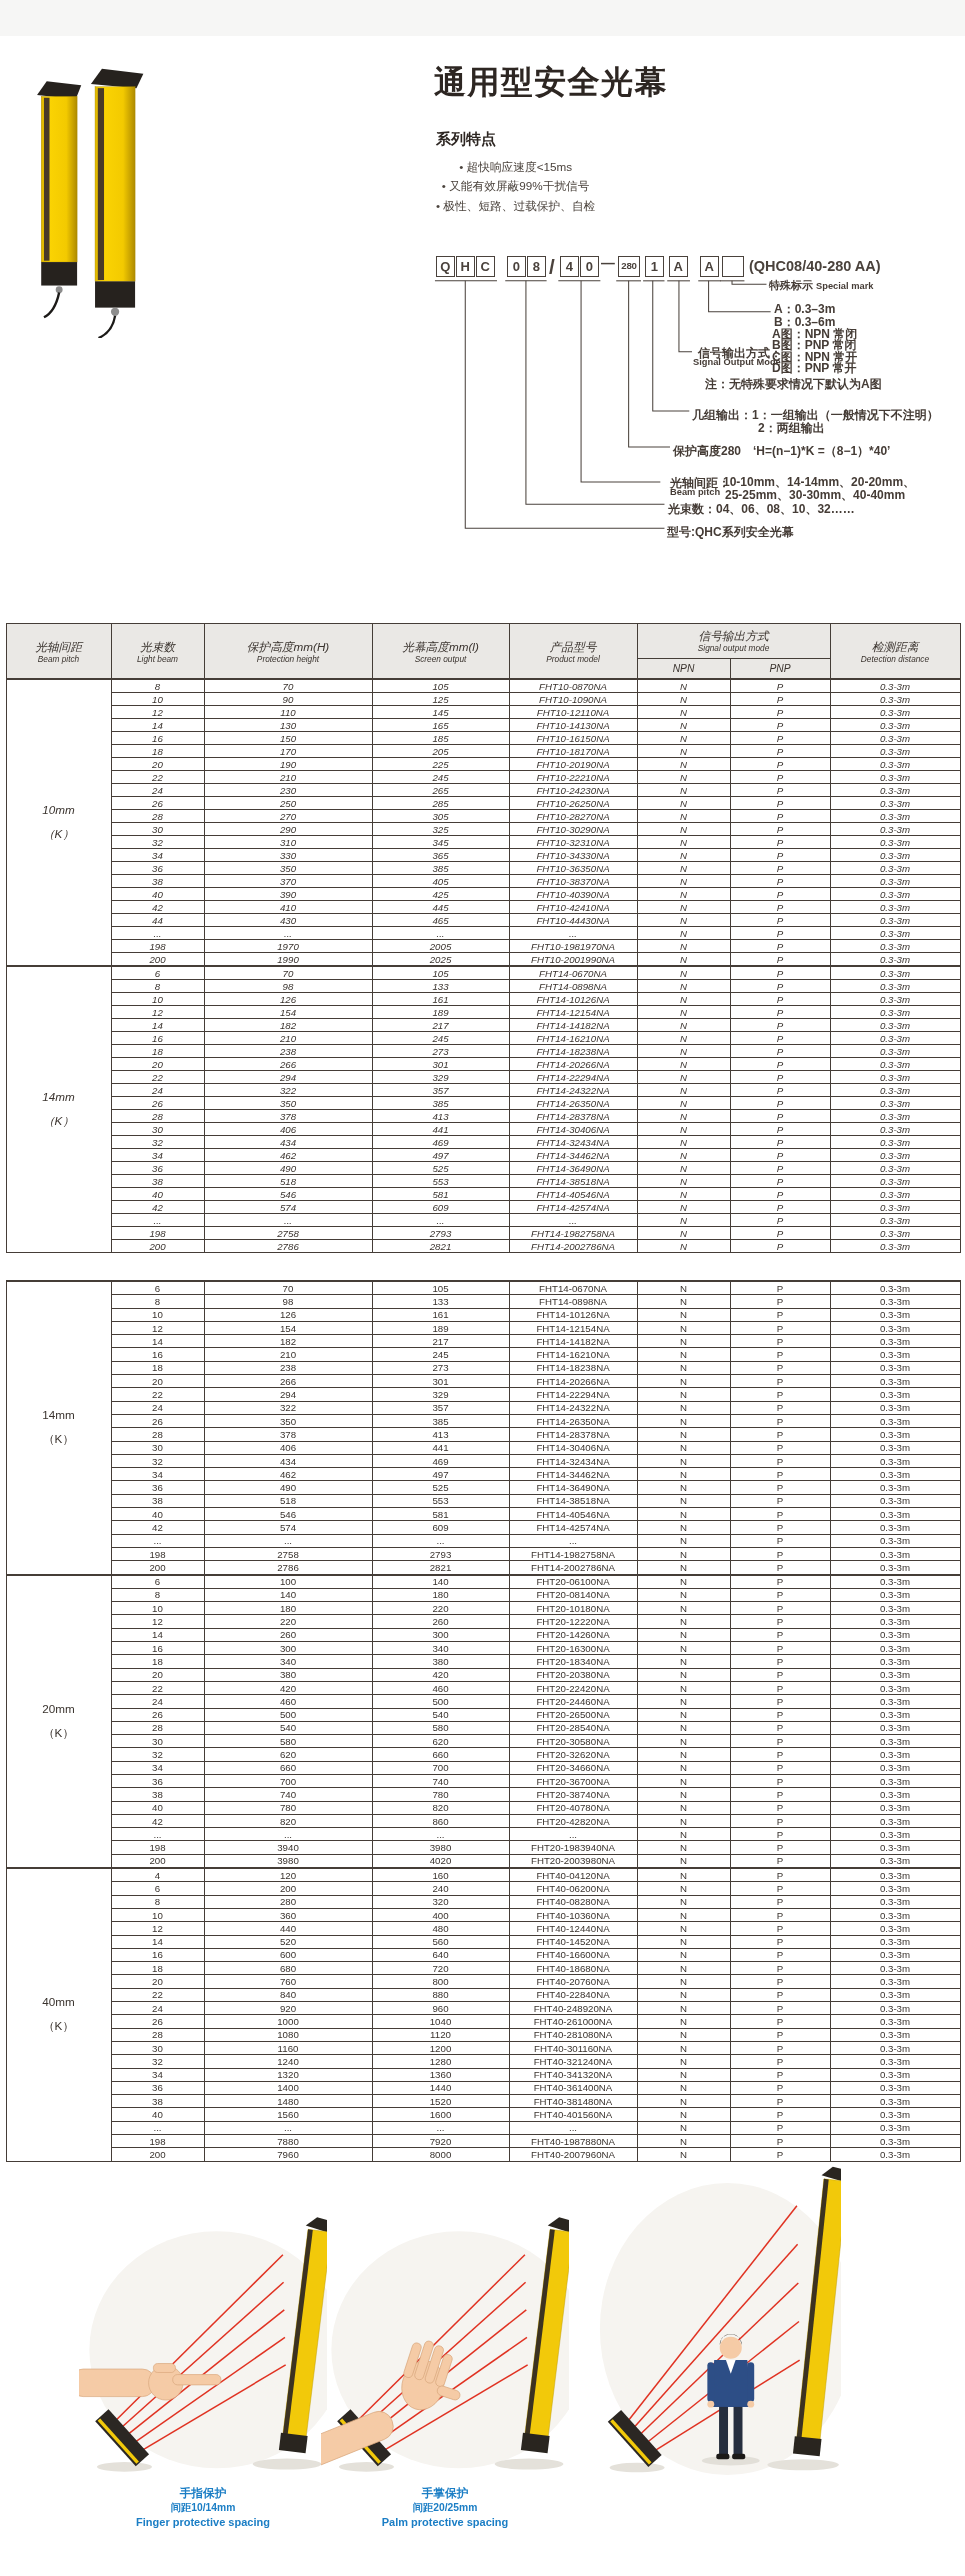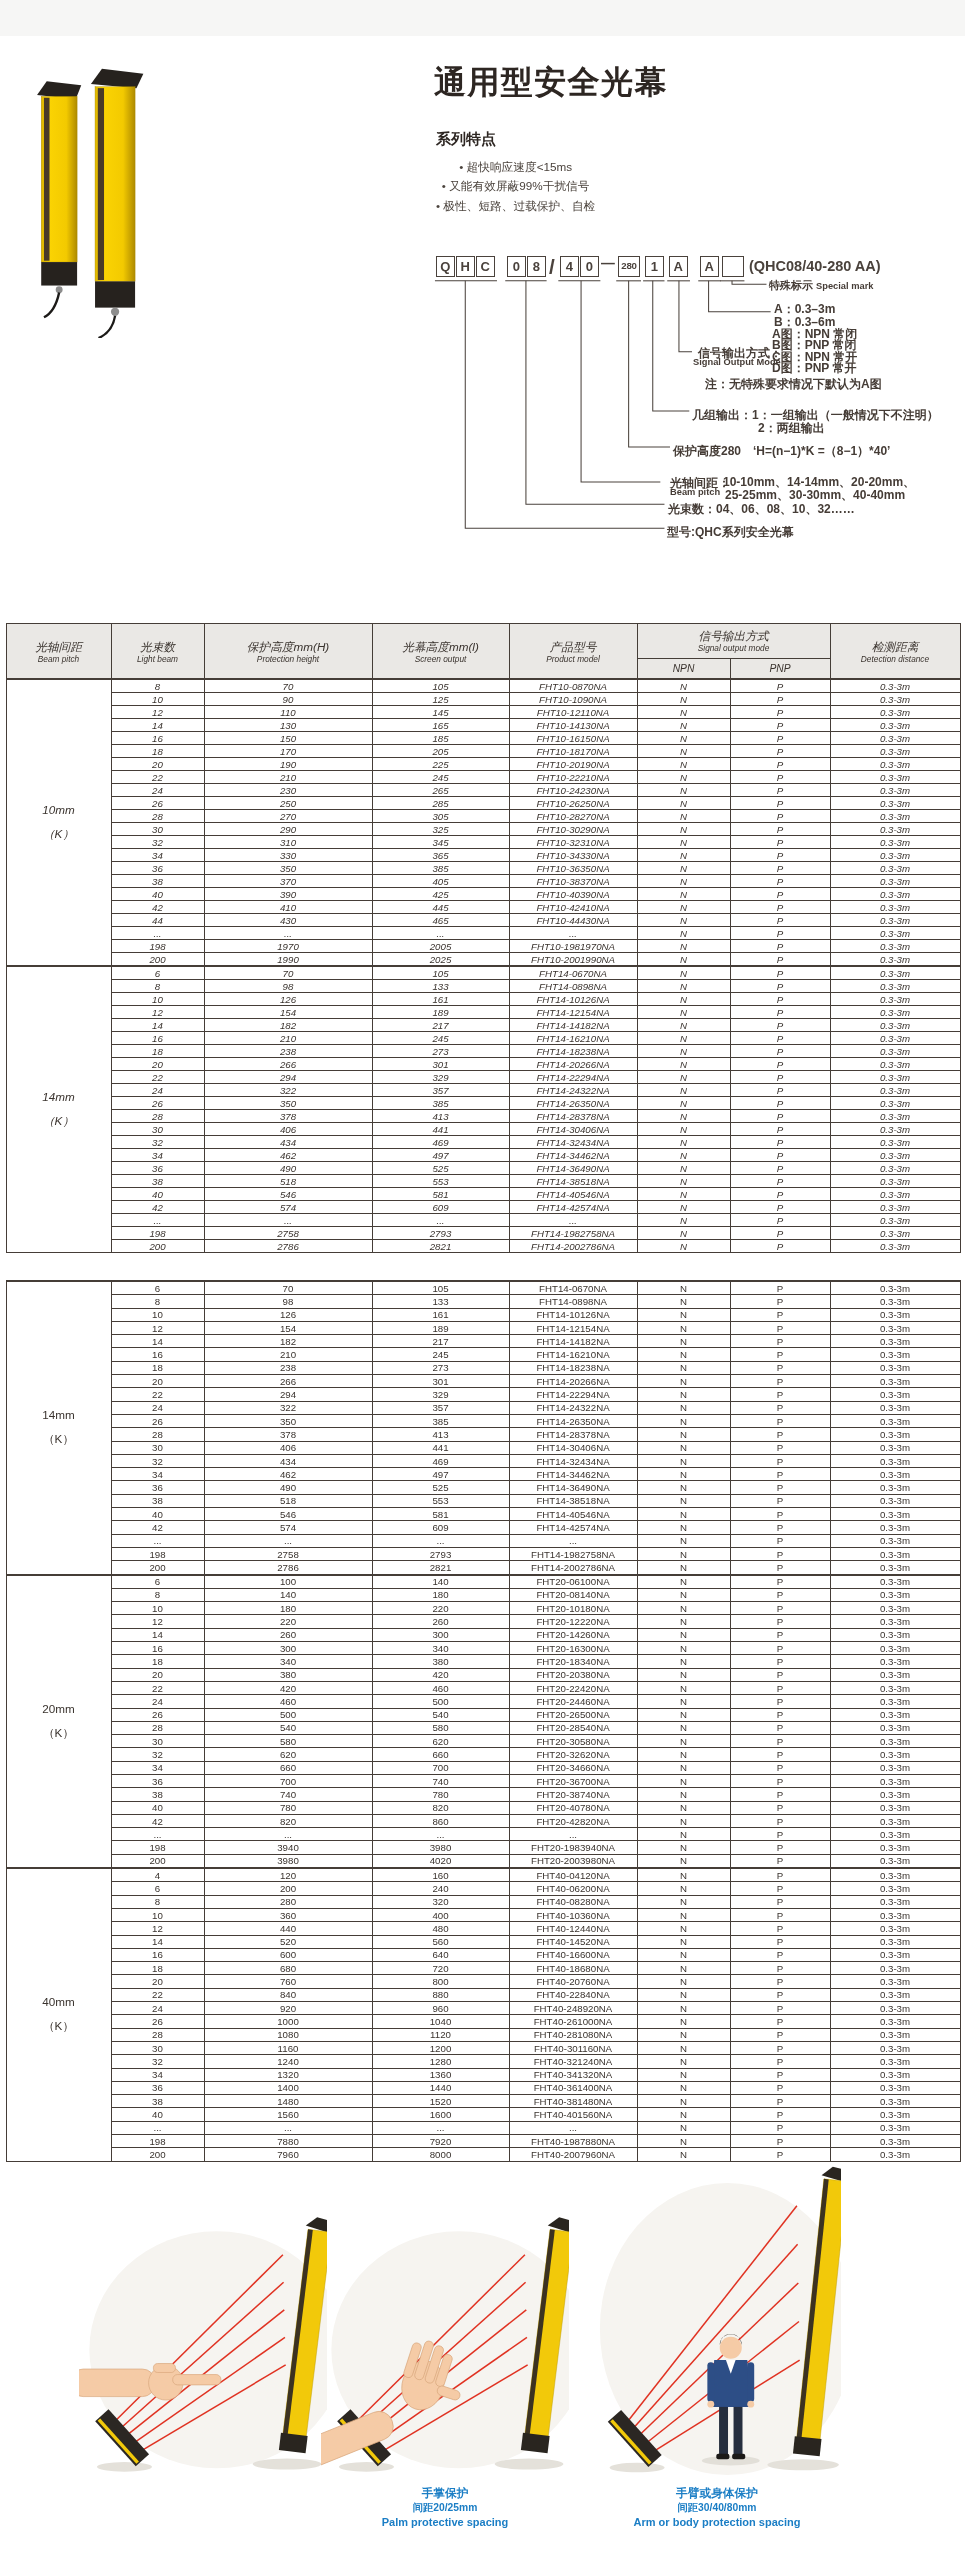--- a/index.html
+++ b/index.html
@@ -1325,24 +1325,24 @@
       <rect x="224" y="293" width="10" height="58" rx="5" fill="#2d4e86"></rect>
       <circle cx="171" cy="354" r="5" fill="#f5cba6"></circle>
       <circle cx="229" cy="354" r="5" fill="#f5cba6"></circle>
       <rect x="183" y="358" width="13" height="70" fill="#262e3e"></rect>
       <rect x="204" y="358" width="13" height="70" fill="#262e3e"></rect>
       <rect x="179" y="426" width="19" height="8" rx="3" fill="#1c1a18"></rect>
       <rect x="202" y="426" width="19" height="8" rx="3" fill="#1c1a18"></rect>
     </g>
   </svg>
 
+  <div class="caption" style="left:79px;top:2485px;">
+    <div class="c1">手指保护</div>
+    <div class="c2">间距10/14mm</div>
+    <div class="c3">Finger protective spacing</div>
+  </div>
   <div class="caption" style="left:321px;top:2485px;">
     <div class="c1">手掌保护</div>
     <div class="c2">间距20/25mm</div>
     <div class="c3">Palm protective spacing</div>
   </div>
-  <div class="caption" style="left:593px;top:2485px;">
-    <div class="c1">手臂或身体保护</div>
-    <div class="c2">间距30/40/80mm</div>
-    <div class="c3">Arm or body protection spacing</div>
-  </div>
 </div>
 
 
 </body></html>

